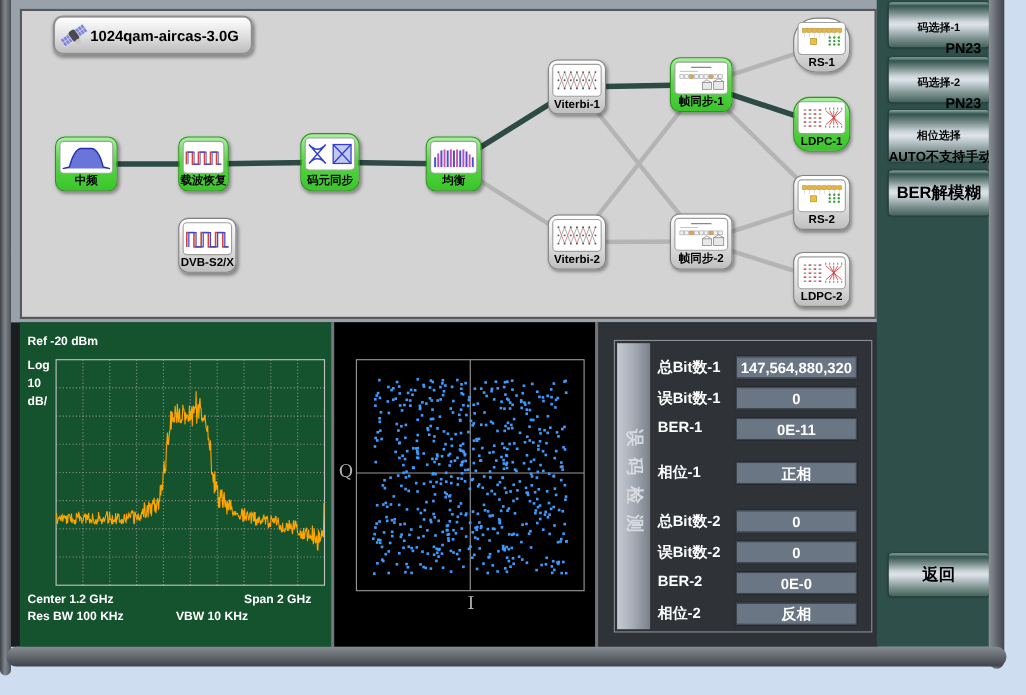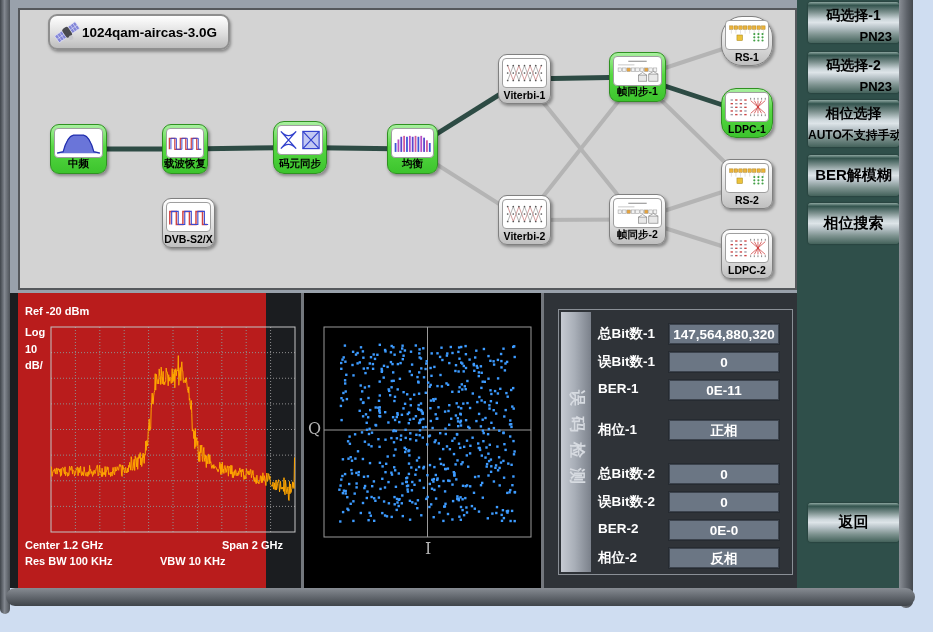--- a/index.html
+++ b/index.html
@@ -29,21 +29,21 @@
   .node.active{background:linear-gradient(180deg,#a9efa0,#57d843 45%,#3cc42d);border:1px solid #2f9121}
   .node.inactive{background:linear-gradient(180deg,#ffffff,#dcdcdc 60%,#bfbfbf);border:1px solid #808080}
   .node-icon{position:absolute;left:3px;right:3px;top:3px;height:28px;background:#fff;
     border:1px solid #9f9f9f;border-radius:4px;overflow:hidden}
   .node-icon svg{width:100%;height:100%;display:block}
   .node-label{position:absolute;left:0;right:0;bottom:2px;text-align:center;font-weight:bold;
     font-size:10.5px;color:#000;white-space:nowrap}
   
   .bottom-area{position:absolute;left:10px;top:293px;width:789px;height:295px;background:#1b1d20}
   .sec{position:absolute;top:0;height:295px}
-  .spec-sec{left:8px;width:248px;background:#b91c1c}
+  .spec-sec{left:8px;width:283px;background:#14532d}
   .const-sec{left:294px;width:237px;background:#000}
   .ber-sec{left:534px;width:253px;background:#2f3338}
   .vdiv{position:absolute;top:0;height:295px;width:3px;background:#73777d}
   .d1{left:291px}.d2{left:531px}
   .spec-txt{position:absolute;color:#fff;font-weight:bold;font-size:11px;white-space:nowrap}
   .q-label,.i-label{position:absolute;color:#b4b4b4;font-family:"DejaVu Serif",serif;font-size:16px}
   
   .ber-box{position:absolute;left:14px;top:16px;width:233px;height:264px;border:1px solid #8a8f96}
   .ber-strip{position:absolute;left:2px;top:2px;width:30px;height:260px;
     background:linear-gradient(90deg,#c6cad2,#a9afb8 45%,#7b818b)}
@@ -52,21 +52,21 @@
   .ber-row{position:absolute;left:0;width:100%;height:20px}
   .bl{position:absolute;left:39px;top:1px;font-size:13.5px;font-weight:bold;color:#fff;white-space:nowrap}
   .bv{position:absolute;left:110px;top:0;width:110px;height:20px;line-height:20px;text-align:center;
     background:#6b7684;border:1px solid #3c434d;box-shadow:0 0 0 1px #262b31;
     color:#fff;font-size:13.5px;font-weight:bold;box-sizing:border-box}
   
   .sidebar{position:absolute;left:797px;top:0;width:102px;height:588px;background:#2f4f4a}
   .sbtn{position:absolute;left:11px;width:91px;border-radius:3px;color:#000;font-weight:bold;
     text-align:center;box-sizing:border-box;box-shadow:0 0 2px rgba(0,0,0,.45);
     background:linear-gradient(180deg,#8ea7a1 0%,#33544e 8%,#7d918f 25%,#ccd6da 42%,#dde4e8 50%,#b9c4c9 62%,#7e9390 80%,#44625b 100%)}
-  .sbtn .t{font-size:14px;padding-top:5px;white-space:nowrap}
+  .sbtn .t{font-size:10px;padding-top:16px;white-space:nowrap}
   .sbtn .s{font-size:13px;padding-top:4px;white-space:nowrap}
   .sbtn .s.center{font-size:12px}
   .sbtn .s.right{text-align:right;padding-right:7px}
   .sbtn.single{display:flex;align-items:center;justify-content:center;font-size:15px}
 </style>
 </head>
 <body>
 
 <div class="page">
   <div class="tube tube-left"></div>
@@ -1134,19 +1134,18 @@
       </div>
       <div class="sbtn" style="top: 52px; height: 41px;">
         <div class="t">码选择-2</div>
         <div class="s right">PN23</div>
       </div>
       <div class="sbtn" style="top: 100px; height: 47px;">
         <div class="t">相位选择</div>
         <div class="s center">AUTO不支持手动</div>
       </div>
       <div class="sbtn single" style="top: 155px; height: 41px;">BER解模糊</div>
-      <div class="sbtn single" style="top: 203px; height: 41px;">相位搜索</div>
       <div class="sbtn single" style="top: 503px; height: 39px;">返回</div>
     </div>
 
   <div class="tube tube-right"></div>
   <div class="tube tube-bottom"></div>
 </div>
 
 </body></html>

